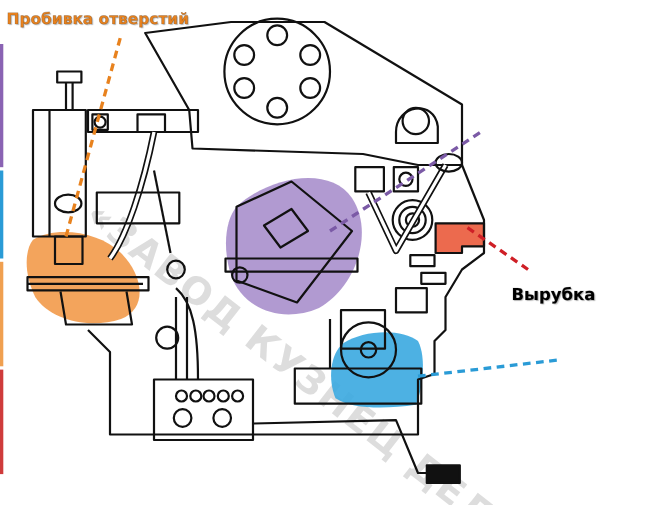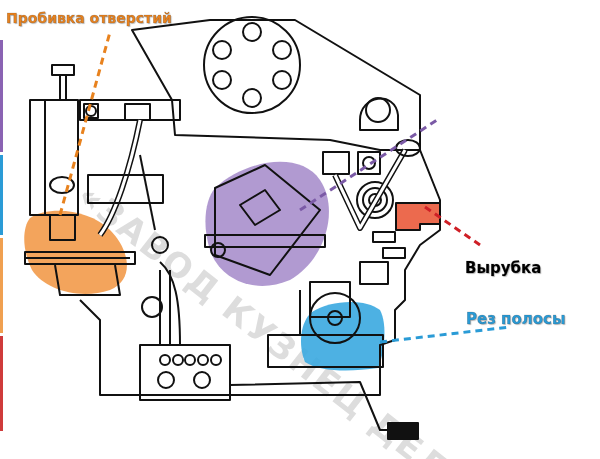--- a/index.html
+++ b/index.html
@@ -114,16 +114,13 @@
       <line x1="380" y1="342" x2="510" y2="327" stroke="#2a9bd6"></line>
     </g>
   </svg>
 
   <div class="lbl" id="lbl-punch">
     <span>Пробивка отверстий</span>
   </div>
   <div class="lbl" id="lbl-notch">
     <div>Вырубка</div>
   </div>
-  <div class="lbl" id="lbl-strip">
-    <span>Рез полосы</span>
-  </div>
 </div>
 
 </body></html>

